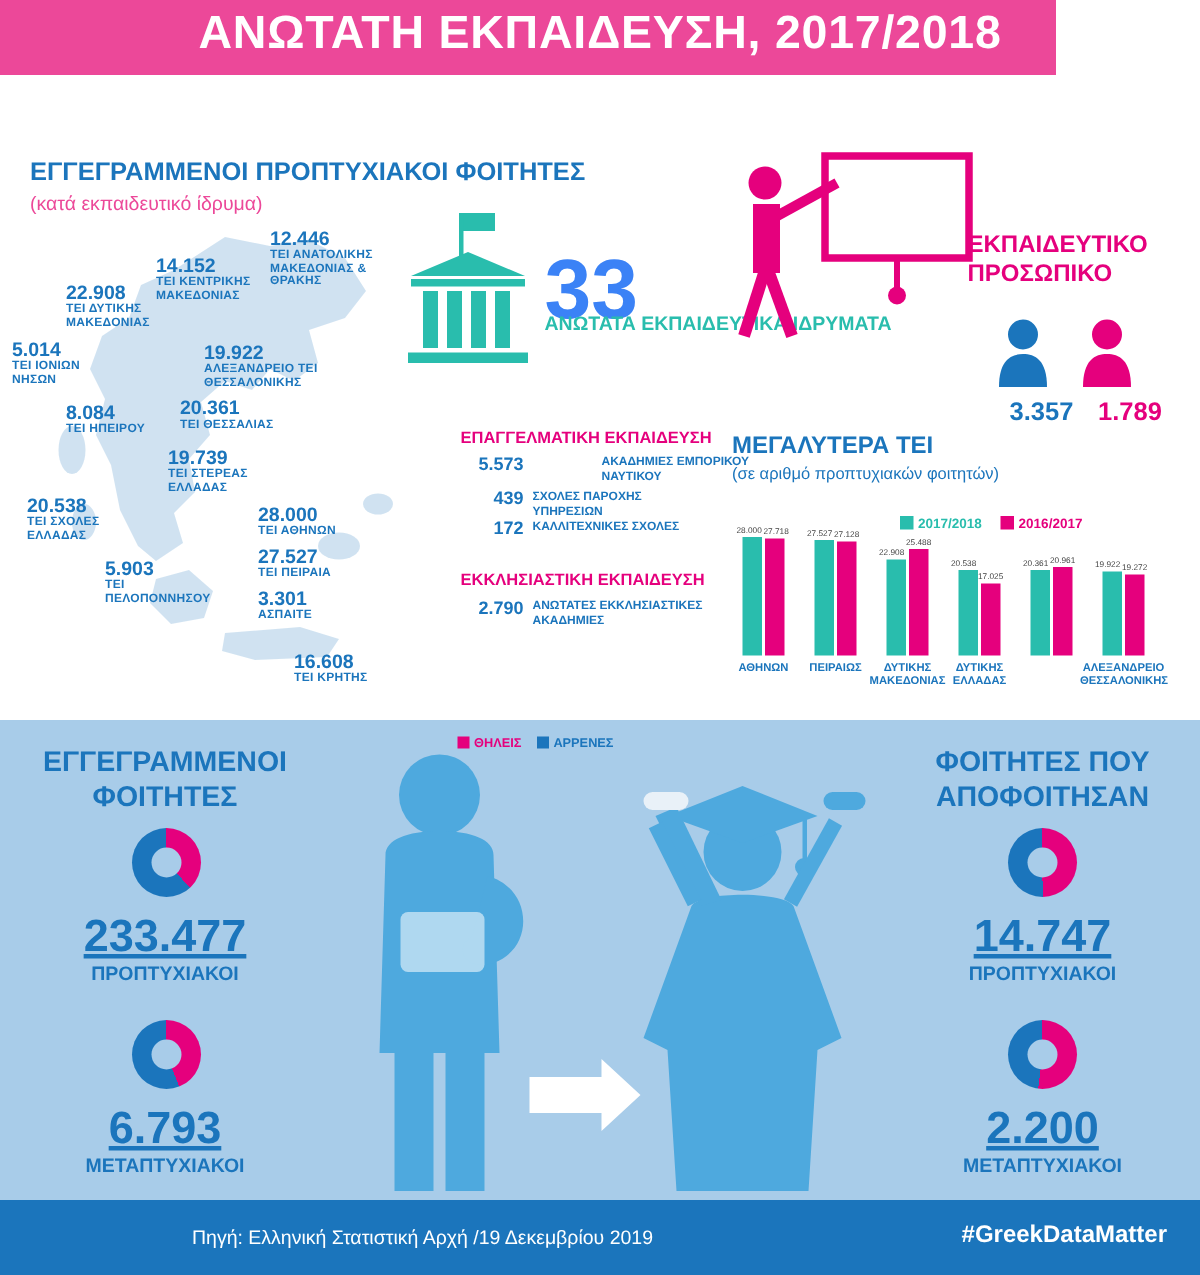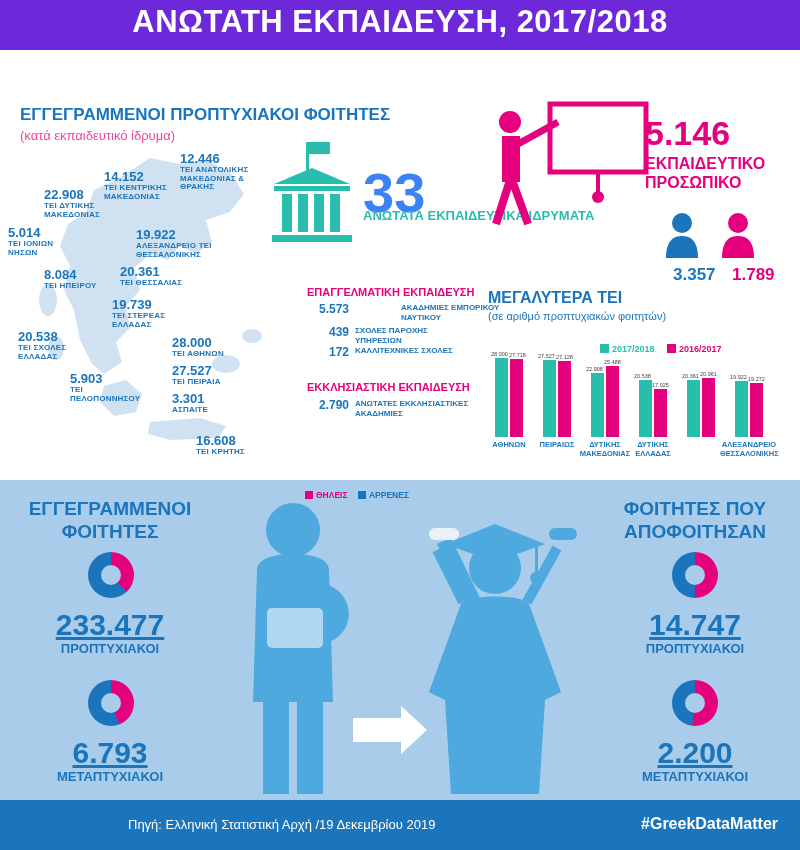--- a/index.html
+++ b/index.html
@@ -7,22 +7,22 @@
     width: 800px; height: 850px;
     font-family: "Liberation Sans", sans-serif;
     background: #ffffff;
     overflow: hidden;
     position: relative;
   }
   .page { position: relative; width: 800px; height: 850px; }
 
   
   .header {
-    position: absolute; top: 0; left: 0; width: 800px; height: 50px;
-    background: #6d28d9;
+    position: absolute; top: 0; left: 0; width: 704px; height: 50px;
+    background: #ec4899;
   }
   .header-title {
     position: absolute; top: 4px; left: 0; width: 800px;
     text-align: center;
     color: #ffffff; font-size: 31px; font-weight: bold;
     letter-spacing: 0.5px;
   }
   .subheader {
     position: absolute; top: 57px; left: 0; width: 800px;
     text-align: center; color: #1b75bc; font-size: 20px; font-weight: bold;
@@ -230,21 +230,20 @@
     <svg width="170" height="150" viewBox="0 0 170 150" style="position:absolute; top:0; left:0;">
       <rect x="70" y="4" width="96" height="68" fill="none" stroke="#e5007d" stroke-width="5"></rect>
       <line x1="118" y1="72" x2="118" y2="92" stroke="#e5007d" stroke-width="4"></line>
       <circle cx="118" cy="97" r="6" fill="#e5007d"></circle>
       <circle cx="30" cy="22" r="11" fill="#e5007d"></circle>
       <rect x="22" y="36" width="18" height="46" fill="#e5007d"></rect>
       <line x1="38" y1="44" x2="78" y2="22" stroke="#e5007d" stroke-width="7"></line>
       <line x1="30" y1="80" x2="16" y2="124" stroke="#e5007d" stroke-width="8"></line>
       <line x1="32" y1="80" x2="48" y2="124" stroke="#e5007d" stroke-width="8"></line>
     </svg>
-    <div class="staff-num">5.146</div>
     <div class="staff-cap">ΕΚΠΑΙΔΕΥΤΙΚΟ ΠΡΟΣΩΠΙΚΟ</div>
     <svg width="120" height="52" viewBox="0 0 120 52" style="position:absolute; top:110px; left:178px;">
       <circle cx="24" cy="13" r="10" fill="#1b75bc"></circle>
       <path d="M8 48 C8 30 16 26 24 26 C32 26 40 30 40 48 Z" fill="#1b75bc"></path>
       <circle cx="80" cy="13" r="10" fill="#e5007d"></circle>
       <path d="M64 48 C64 30 72 26 80 26 C88 26 96 30 96 48 Z" fill="#e5007d"></path>
     </svg>
     <div class="staff-m-num">3.357</div>
     <div class="staff-f-num">1.789</div>
   </div>

